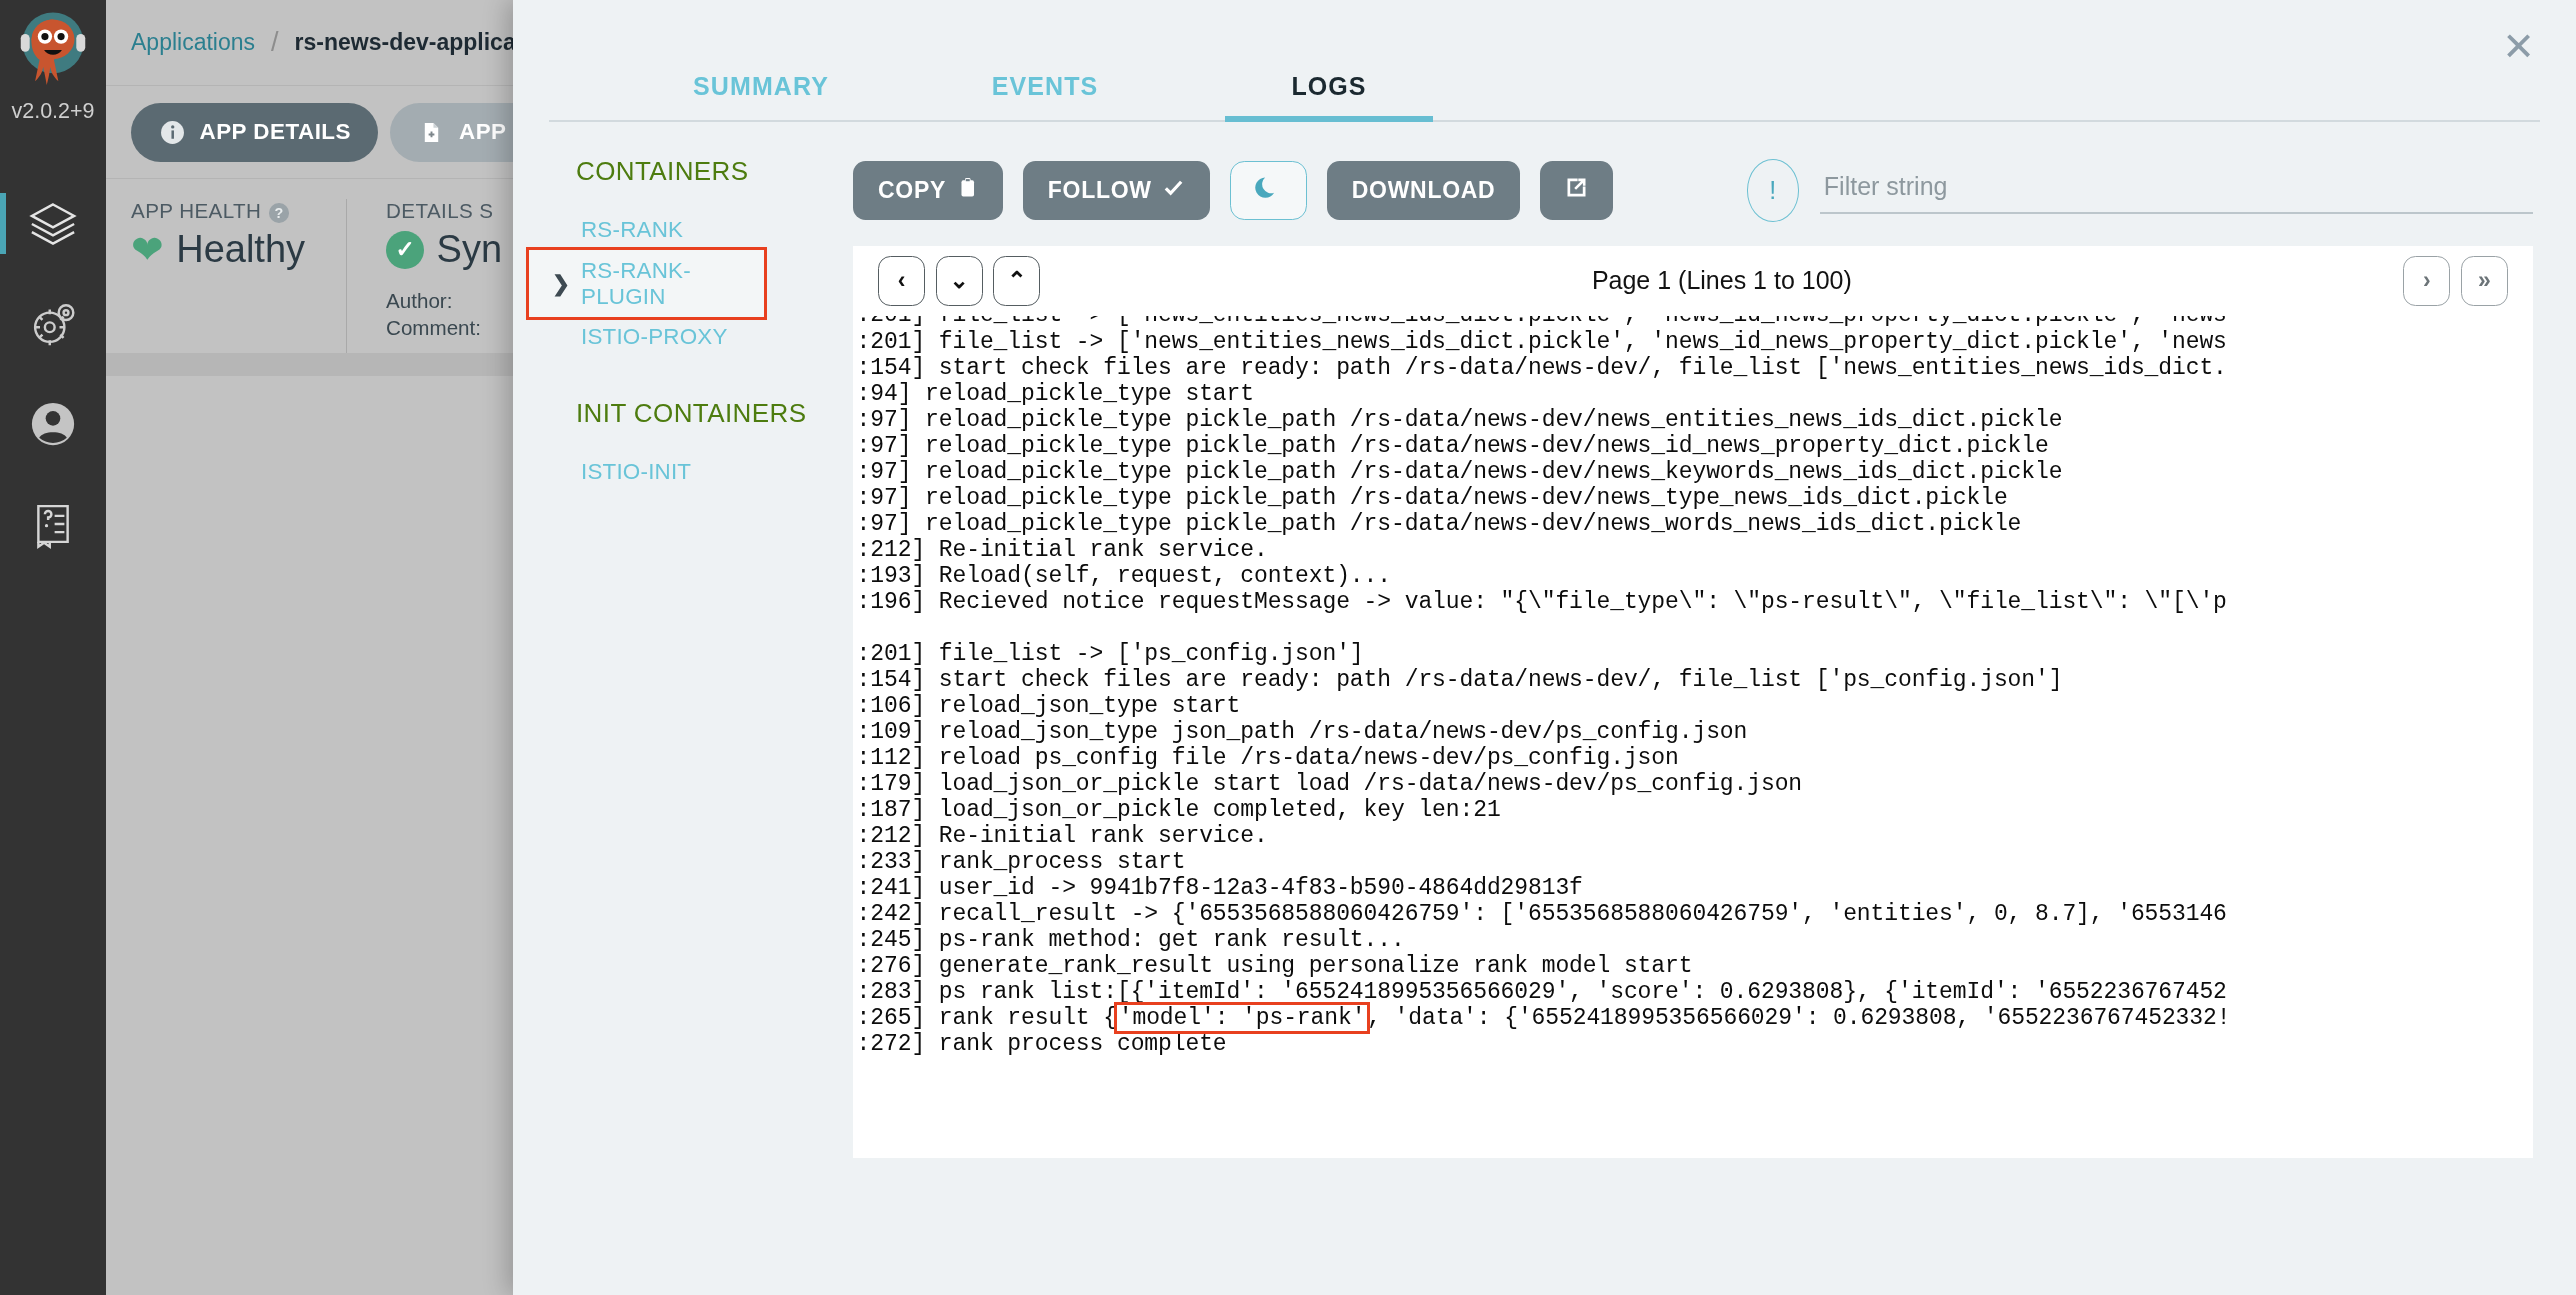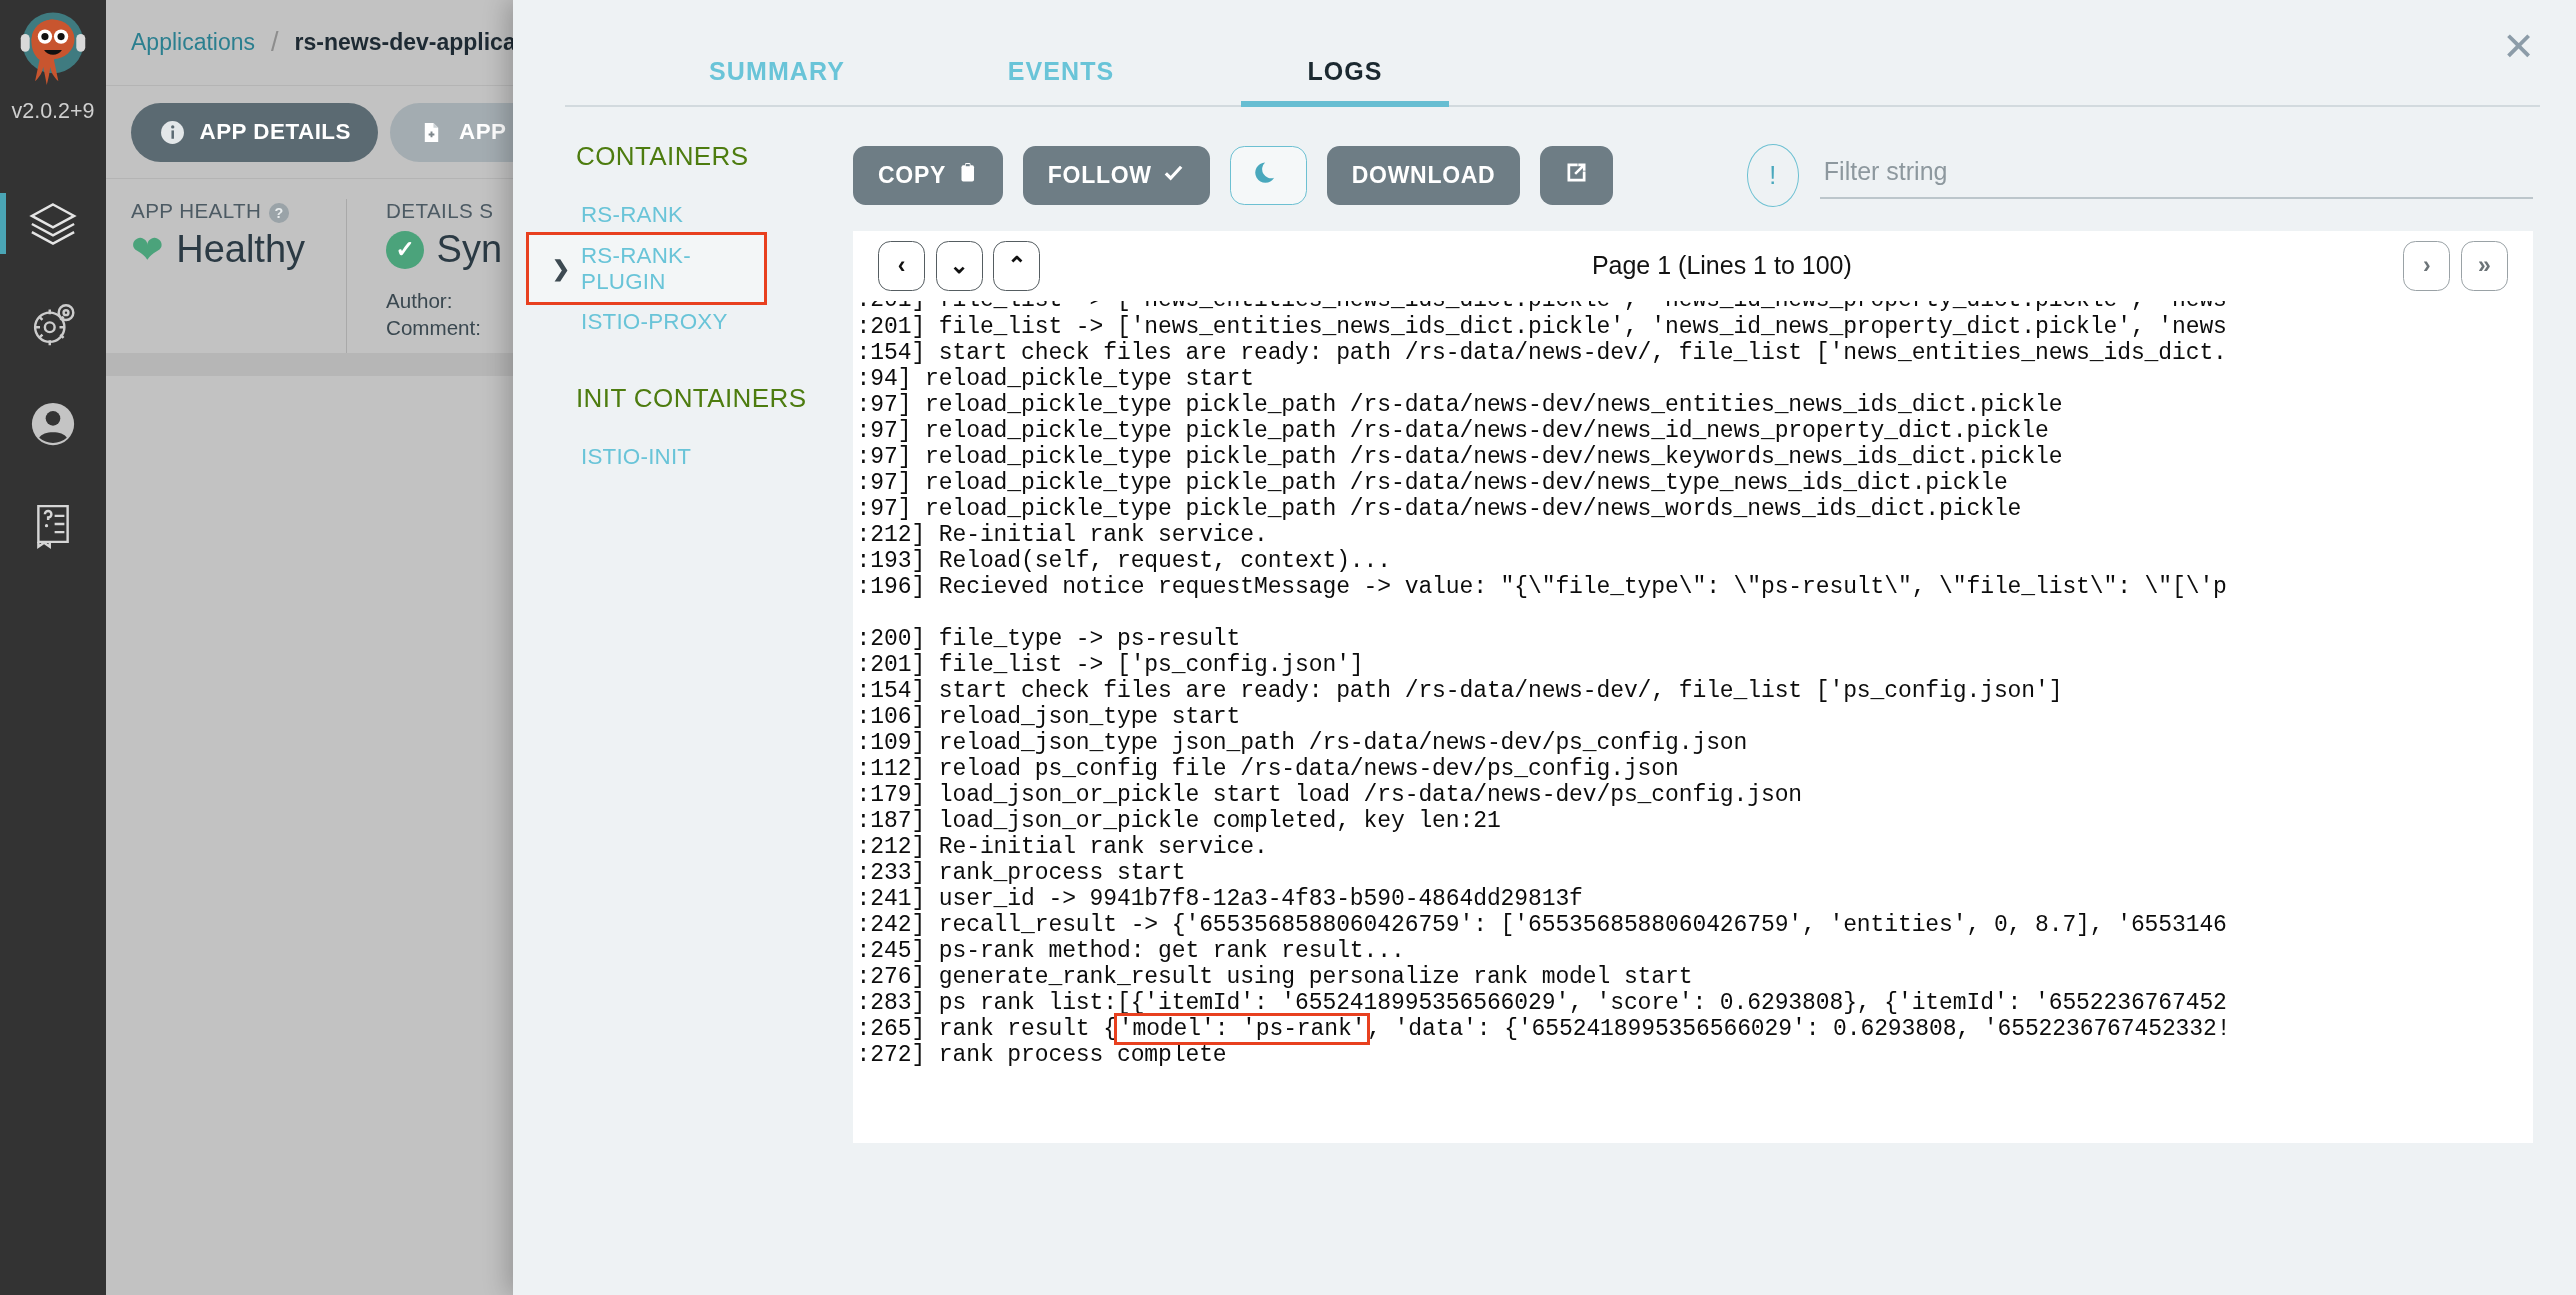--- a/index.html
+++ b/index.html
@@ -105,22 +105,22 @@
     display: flex; flex-direction: column;
   }
   .close-btn {
     position: absolute; top: 25px; right: 34px;
     width: 47px; height: 47px; color: #8c9ca8; font-size: 39px;
     font-weight: 300; line-height: 43px; text-align: center;
     cursor: pointer;
   }
 
   .tabs {
-    height: 107px; display: flex; align-items: flex-end;
-    padding-left: 106px; position: relative; margin-left: 16px;
+    height: 122px; display: flex; align-items: flex-end;
+    padding-left: 106px; position: relative;
   }
   .tabs::after {
     content: ""; position: absolute; left: 36px; right: 36px; bottom: 0;
     height: 1.8px; background: #d2dade;
   }
   .tab {
     width: 284px; text-align: center;
     font-size: 25px; font-weight: bold; letter-spacing: 1.1px;
     font-stretch: condensed;
     color: #69c4d8; padding-bottom: 21.5px; position: relative;
@@ -446,21 +446,20 @@
             <div class="log-line">:94] reload_pickle_type start</div>
             <div class="log-line">:97] reload_pickle_type pickle_path /rs-data/news-dev/news_entities_news_ids_dict.pickle</div>
             <div class="log-line">:97] reload_pickle_type pickle_path /rs-data/news-dev/news_id_news_property_dict.pickle</div>
             <div class="log-line">:97] reload_pickle_type pickle_path /rs-data/news-dev/news_keywords_news_ids_dict.pickle</div>
             <div class="log-line">:97] reload_pickle_type pickle_path /rs-data/news-dev/news_type_news_ids_dict.pickle</div>
             <div class="log-line">:97] reload_pickle_type pickle_path /rs-data/news-dev/news_words_news_ids_dict.pickle</div>
             <div class="log-line">:212] Re-initial rank service.</div>
             <div class="log-line">:193] Reload(self, request, context)...</div>
             <div class="log-line">:196] Recieved notice requestMessage -&gt; value: "{\"file_type\": \"ps-result\", \"file_list\": \"[\'p</div>
             <div class="log-line">&nbsp;</div>
-            <div class="log-line">:200] file_type -&gt; ps-result</div>
             <div class="log-line">:201] file_list -&gt; ['ps_config.json']</div>
             <div class="log-line">:154] start check files are ready: path /rs-data/news-dev/, file_list ['ps_config.json']</div>
             <div class="log-line">:106] reload_json_type start</div>
             <div class="log-line">:109] reload_json_type json_path /rs-data/news-dev/ps_config.json</div>
             <div class="log-line">:112] reload ps_config file /rs-data/news-dev/ps_config.json</div>
             <div class="log-line">:179] load_json_or_pickle start load /rs-data/news-dev/ps_config.json</div>
             <div class="log-line">:187] load_json_or_pickle completed, key len:21</div>
             <div class="log-line">:212] Re-initial rank service.</div>
             <div class="log-line">:233] rank_process start</div>
             <div class="log-line">:241] user_id -&gt; 9941b7f8-12a3-4f83-b590-4864dd29813f</div>

